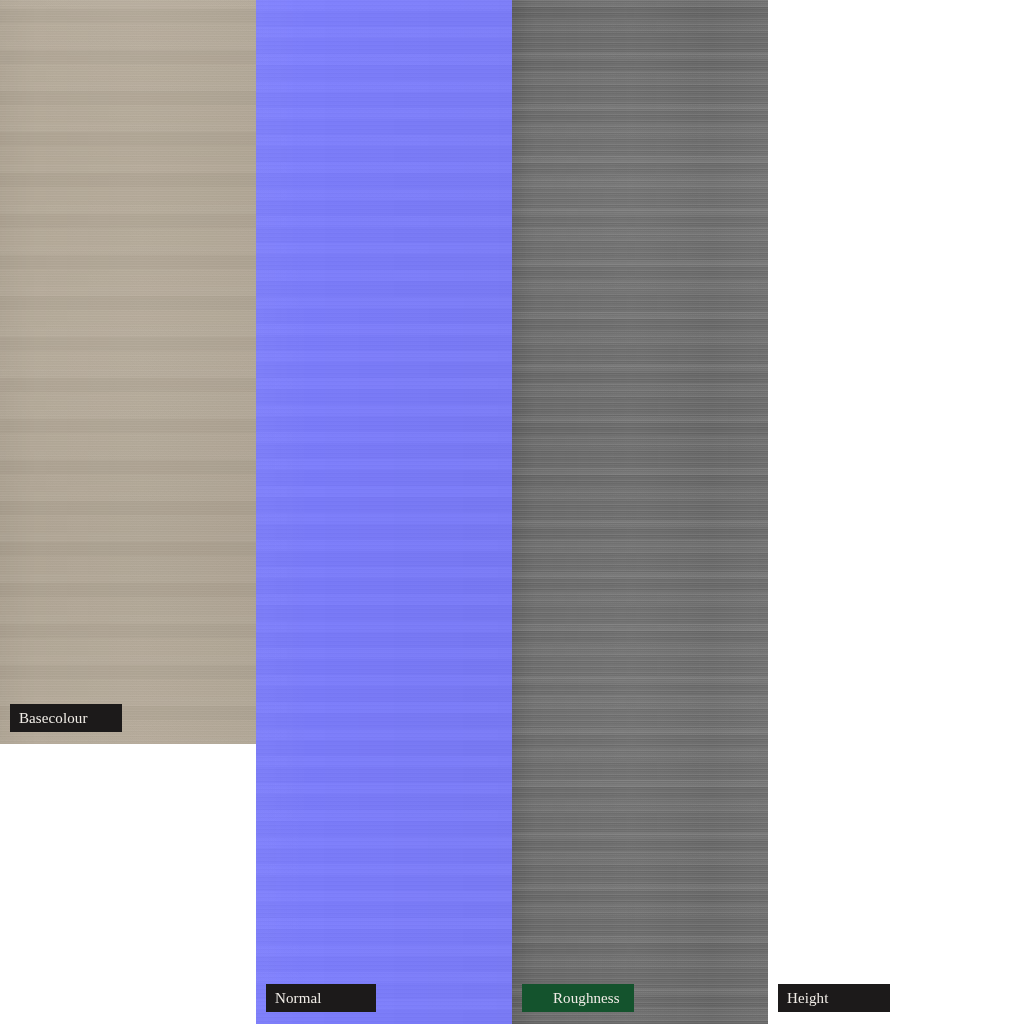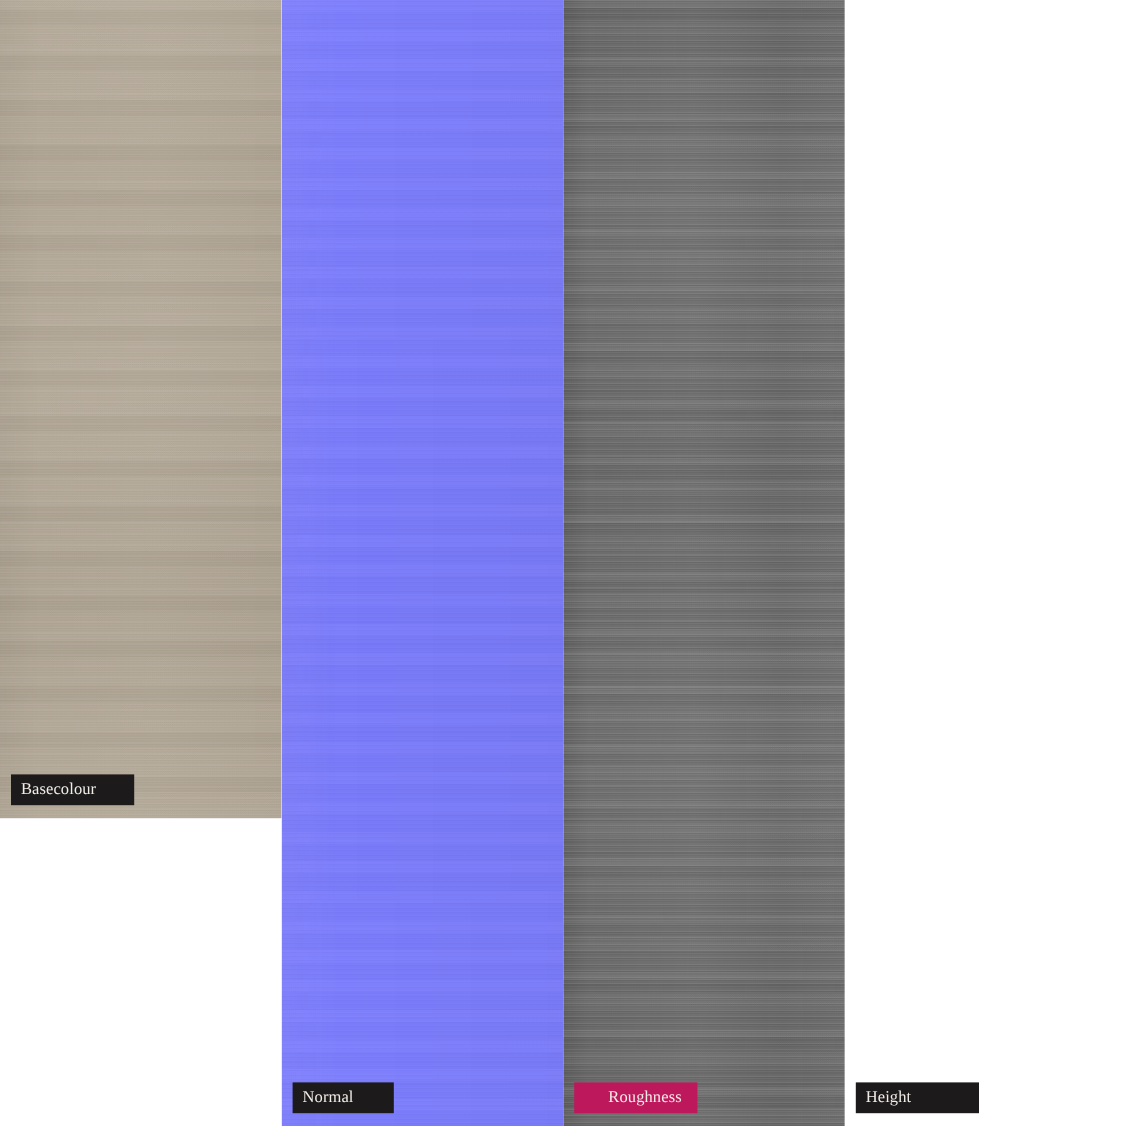--- a/index.html
+++ b/index.html
@@ -199,30 +199,30 @@
     <div class="brush-fine"></div>
     <div class="map-label" style="background: rgb(28, 26, 26); width: 112px; height: 28px; left: 10px; bottom: 12px;">
       <span class="map-label-text" style="color: rgb(240, 236, 230);">Basecolour</span>
     </div>
   </div>
 
   <div class="map-panel" id="panel-normal" style="left: 256px; width: 256px; height: 1024px;">
     <div class="map-fill" style="background: rgb(123, 124, 253);"></div>
     <div class="brush-broad"></div>
     <div class="brush-fine"></div>
-    <div class="map-label" style="background: rgb(28, 26, 26); width: 92px; height: 28px; left: 10px; bottom: 12px; text-align: right;">
+    <div class="map-label" style="background: rgb(28, 26, 26); width: 110px; height: 28px; left: 10px; bottom: 12px; text-align: right;">
       <span class="map-label-text" style="color: rgb(240, 236, 230);">Normal</span>
     </div>
   </div>
 
   <div class="map-panel" id="panel-roughness" style="left: 512px; width: 256px; height: 1024px;">
     <div class="map-fill" style="background: rgb(110, 110, 110);"></div>
     <div class="brush-broad"></div>
     <div class="brush-fine"></div>
-    <div class="map-label" style="background: #be185d; width: 112px; height: 28px; left: 10px; bottom: 12px; padding-left: 31px;">
+    <div class="map-label" style="background: #14532d; width: 112px; height: 28px; left: 10px; bottom: 12px; padding-left: 31px;">
       <span class="map-label-text" style="color: rgb(240, 236, 230);">Roughness</span>
     </div>
   </div>
 
   <div class="map-panel" id="panel-height" style="left: 768px; width: 256px; height: 1024px;">
     <div class="map-fill" style="background: rgb(255, 255, 255);"></div>
     <div class="brush-broad" style="opacity: 0;"></div>
     <div class="brush-fine" style="opacity: 0;"></div>
     <div class="map-label" style="background: rgb(28, 26, 26); width: 112px; height: 28px; left: 10px; bottom: 12px;">
       <span class="map-label-text" style="color: rgb(240, 236, 230);">Height</span>

